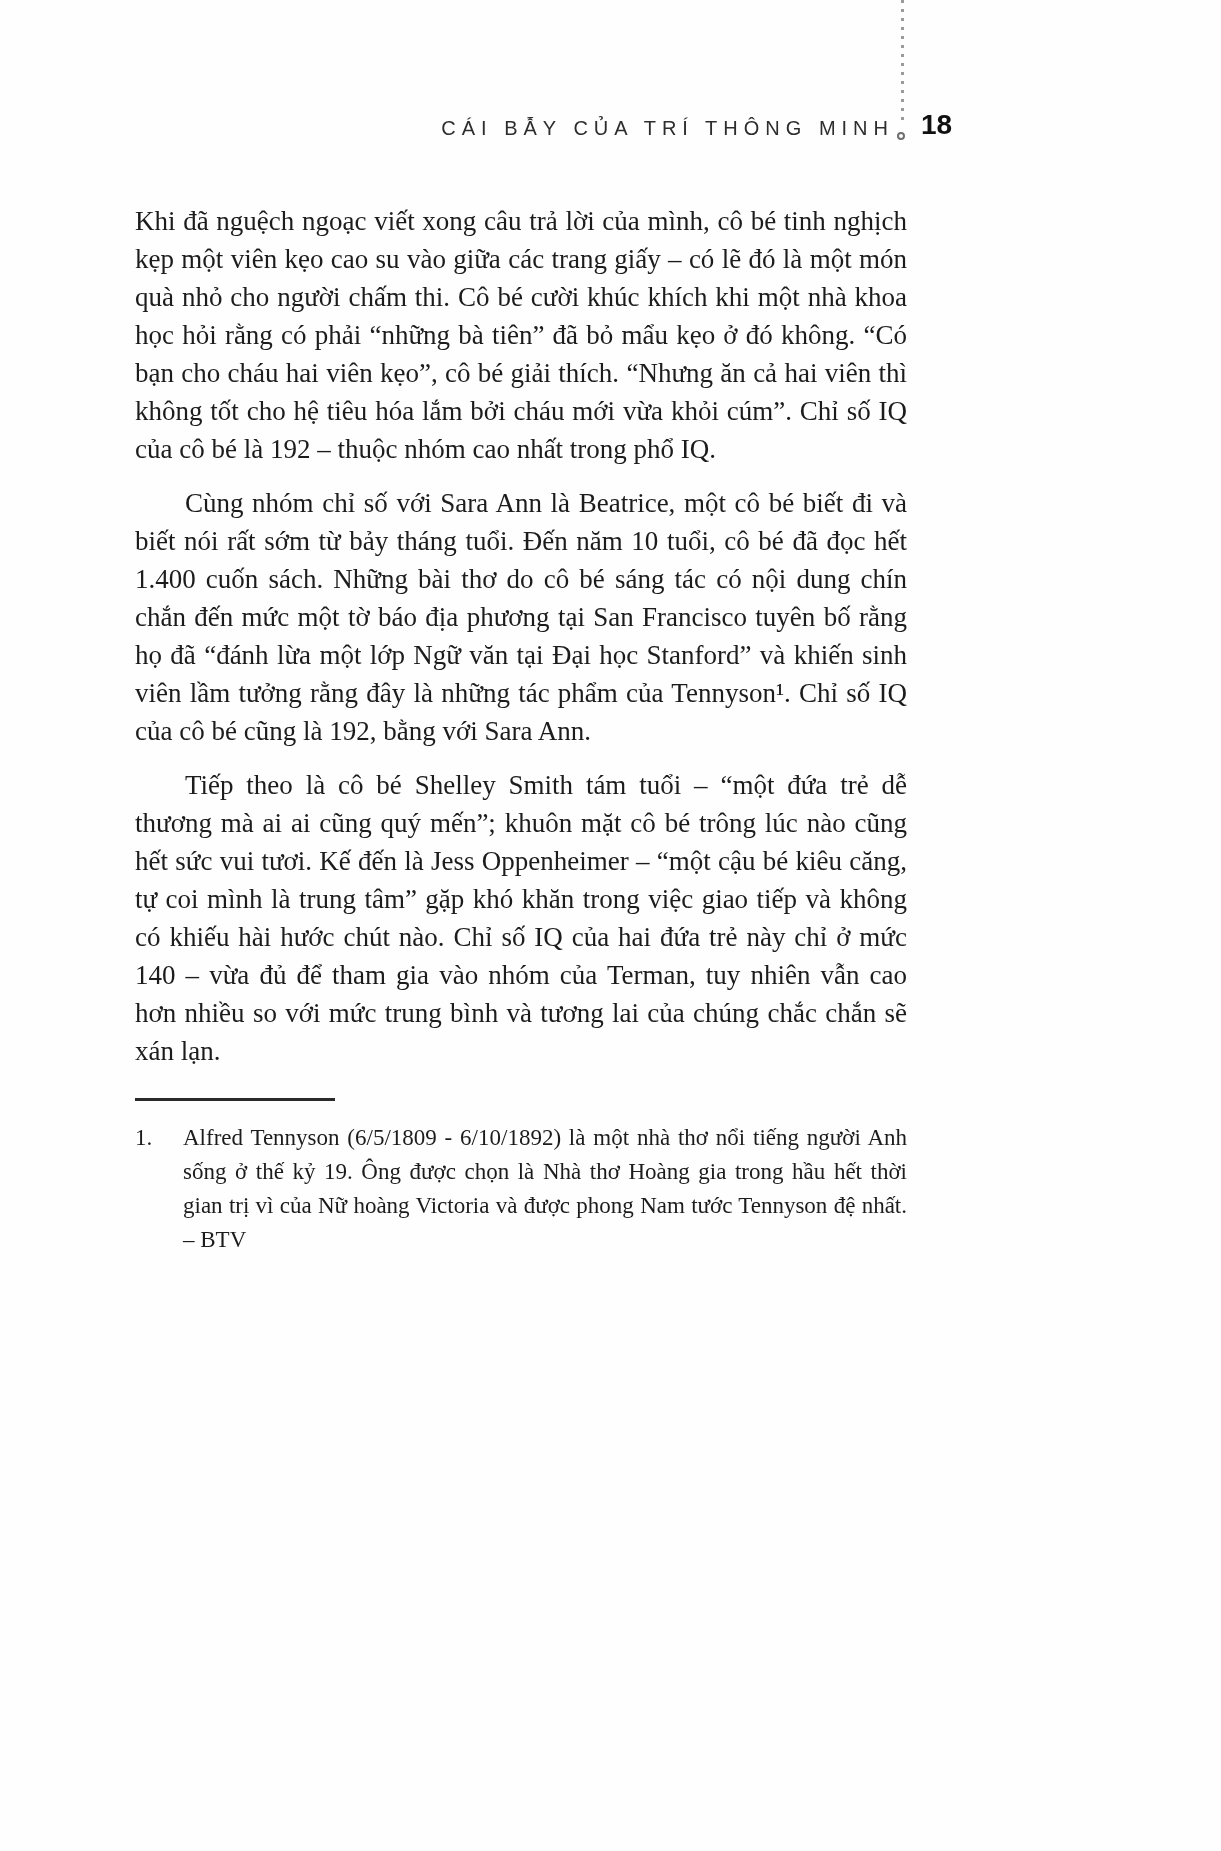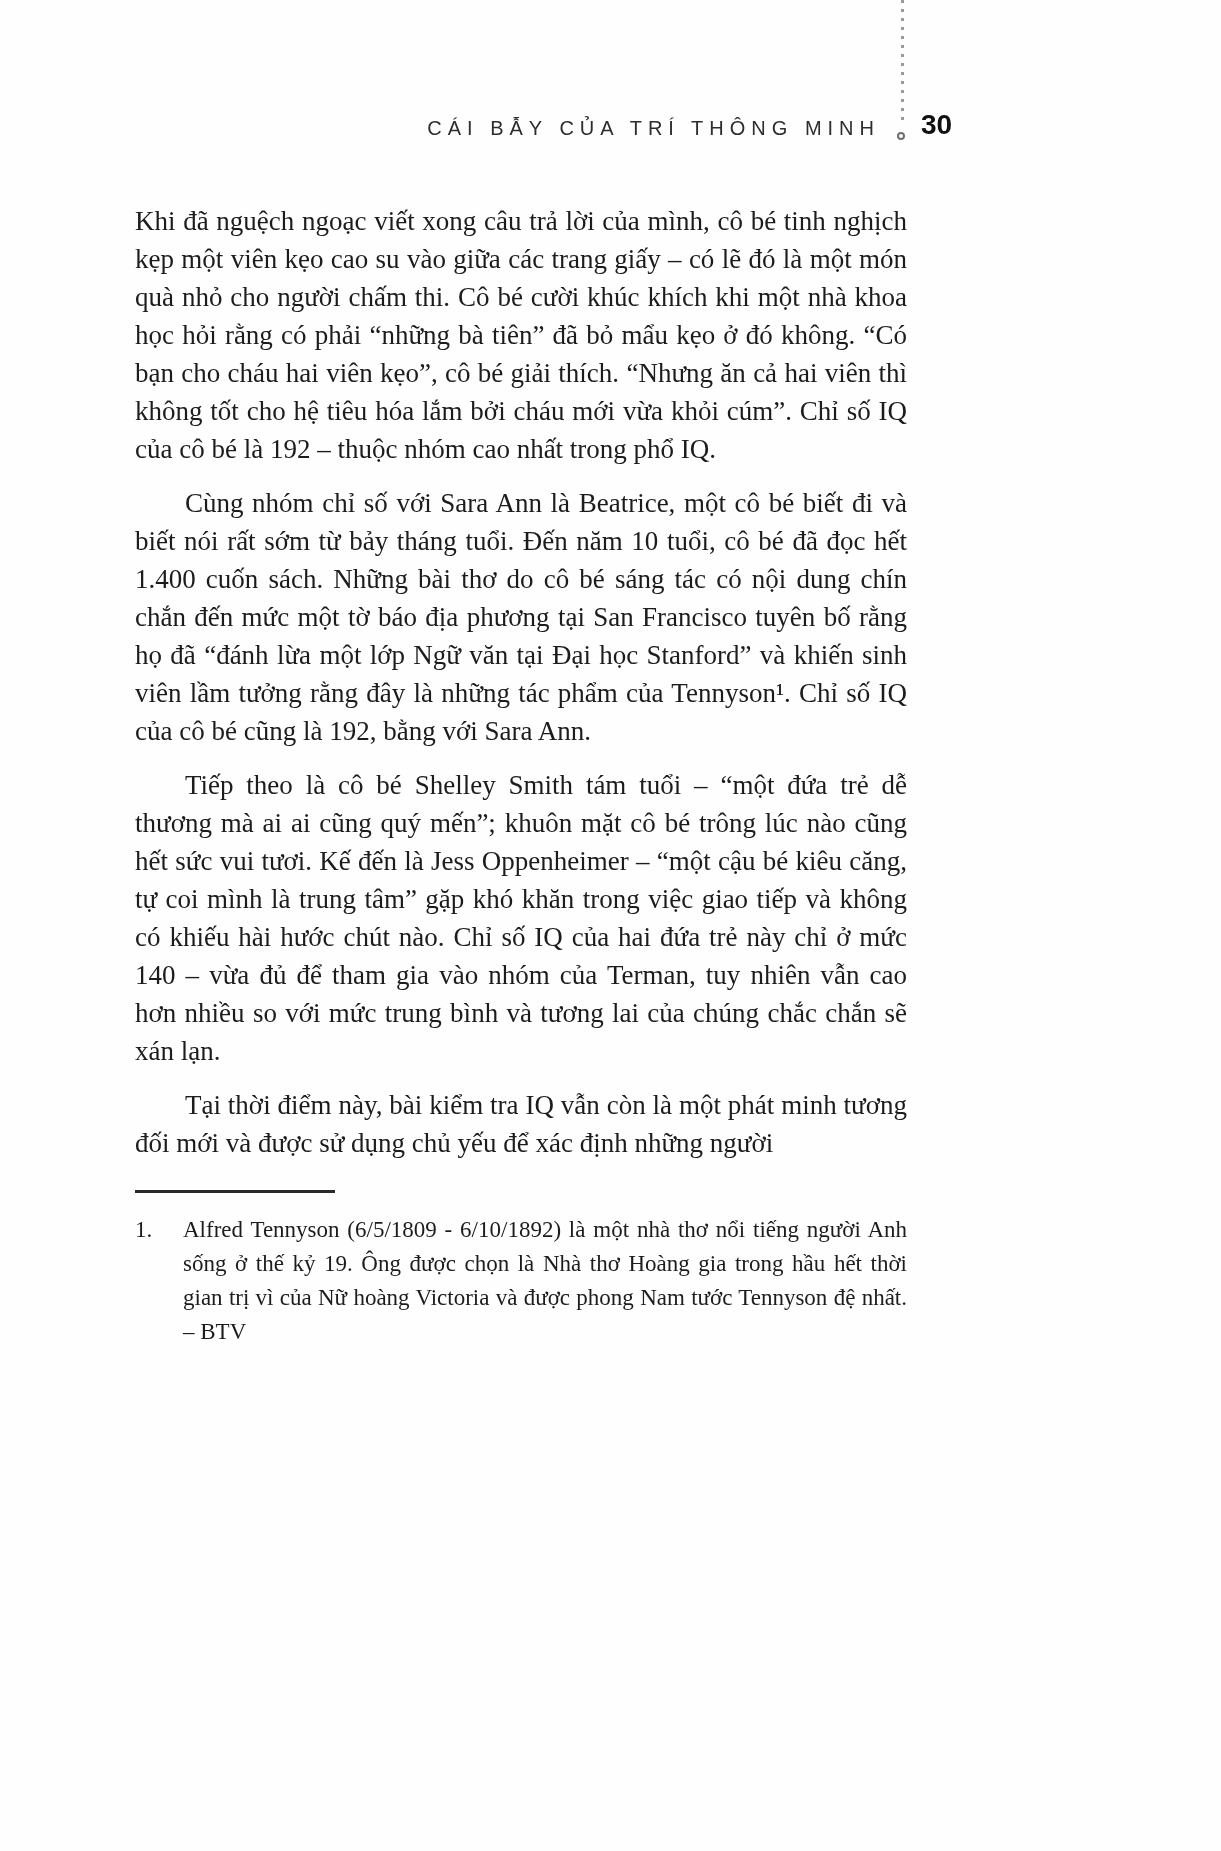--- a/index.html
+++ b/index.html
@@ -31,21 +31,21 @@
     height:8px;
     border:2px solid #6f6f6f;
     border-radius:50%;
     box-sizing:border-box;
   }
 
   
   .running-title {
     position:absolute;
     top:117px;
-    left:0;
+    left:14px;
     width:880px;
     text-align:right;
     font-family:"Liberation Sans","DejaVu Sans",sans-serif;
     font-size:20px;
     font-weight:500;
     letter-spacing:6px;
     color:#2d2d2d;
     white-space:nowrap;
   }
   .page-number {
@@ -97,27 +97,26 @@
 </head>
 <body>
 
 <div class="page">
 
   <div class="dotted-rule"></div>
   <div class="ring-ornament"></div>
 
   <div class="running-title">CÁI BẪY CỦA TRÍ THÔNG MINH</div>
 
-  <div class="page-number">30</div>
+  <div class="page-number">18</div>
 
   <div class="content">
     <p>Khi đã nguệch ngoạc viết xong câu trả lời của mình, cô bé tinh nghịch kẹp một viên kẹo cao su vào giữa các trang giấy – có lẽ đó là một món quà nhỏ cho người chấm thi. Cô bé cười khúc khích khi một nhà khoa học hỏi rằng có phải “những bà tiên” đã bỏ mẩu kẹo ở đó không. “Có bạn cho cháu hai viên kẹo”, cô bé giải thích. “Nhưng ăn cả hai viên thì không tốt cho hệ tiêu hóa lắm bởi cháu mới vừa khỏi cúm”. Chỉ số IQ của cô bé là 192 – thuộc nhóm cao nhất trong phổ IQ.</p>
     <p class="indent">Cùng nhóm chỉ số với Sara Ann là Beatrice, một cô bé biết đi và biết nói rất sớm từ bảy tháng tuổi. Đến năm 10 tuổi, cô bé đã đọc hết 1.400 cuốn sách. Những bài thơ do cô bé sáng tác có nội dung chín chắn đến mức một tờ báo địa phương tại San Francisco tuyên bố rằng họ đã “đánh lừa một lớp Ngữ văn tại Đại học Stanford” và khiến sinh viên lầm tưởng rằng đây là những tác phẩm của Tennyson¹. Chỉ số IQ của cô bé cũng là 192, bằng với Sara Ann.</p>
     <p class="indent">Tiếp theo là cô bé Shelley Smith tám tuổi – “một đứa trẻ dễ thương mà ai ai cũng quý mến”; khuôn mặt cô bé trông lúc nào cũng hết sức vui tươi. Kế đến là Jess Oppenheimer – “một cậu bé kiêu căng, tự coi mình là trung tâm” gặp khó khăn trong việc giao tiếp và không có khiếu hài hước chút nào. Chỉ số IQ của hai đứa trẻ này chỉ ở mức 140 – vừa đủ để tham gia vào nhóm của Terman, tuy nhiên vẫn cao hơn nhiều so với mức trung bình và tương lai của chúng chắc chắn sẽ xán lạn.</p>
-    <p class="indent">Tại thời điểm này, bài kiểm tra IQ vẫn còn là một phát minh tương đối mới và được sử dụng chủ yếu để xác định những người</p>
 
     <div class="footnote-rule"></div>
 
     <div class="footnote">
       <span class="fn-marker">1.</span>
       <span class="fn-text">Alfred Tennyson (6/5/1809 - 6/10/1892) là một nhà thơ nổi tiếng người Anh sống ở thế kỷ 19. Ông được chọn là Nhà thơ Hoàng gia trong hầu hết thời gian trị vì của Nữ hoàng Victoria và được phong Nam tước Tennyson đệ nhất. – BTV</span>
     </div>
   </div>
 
 </div>

